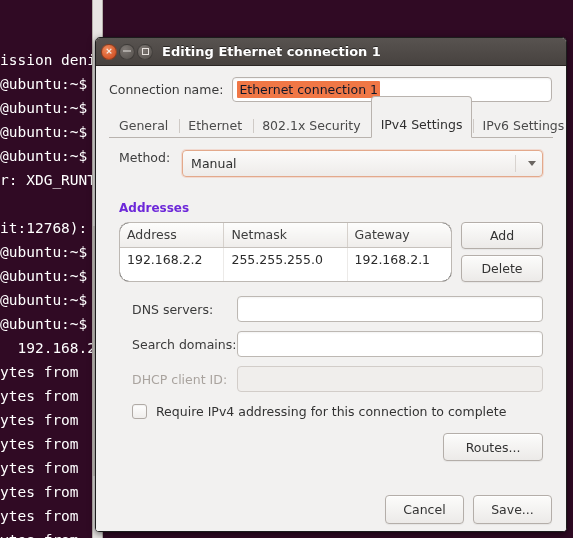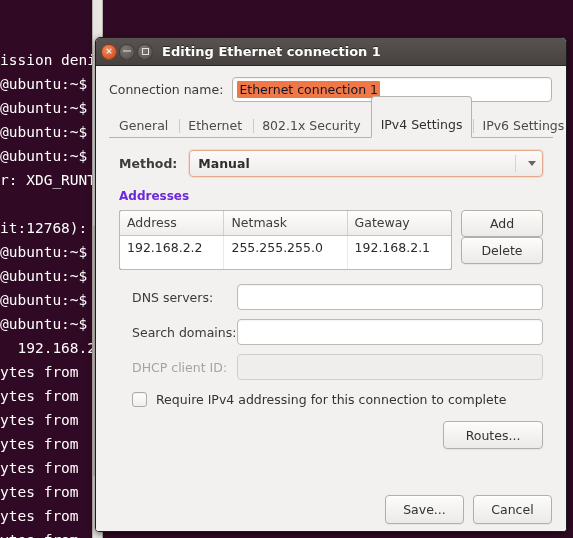--- a/index.html
+++ b/index.html
@@ -206,23 +206,21 @@
     margin: 0 13px;
     background: #f2f1f0;
     padding: 12px 10px 10px 10px;
     height: 377px;
     box-sizing: border-box;
     position: relative;
   }
 
   .method-row {
     display: flex;
-    align-items: center;
-    margin-bottom: 12px;
-    font-weight: bold;
+    margin-bottom: 24px;
   }
   .method-row .lbl { margin-right: 12px; font-size: 12.5px; }
   .combo {
     flex: 1;
     height: 25px;
     background: linear-gradient(to bottom, #fbfbfa, #eeebe9);
     border: 1px solid #e3a98b;
     border-radius: 4px;
     display: flex;
     align-items: center;
@@ -255,21 +253,21 @@
 
   .addr-area {
     display: flex;
     align-items: flex-start;
     gap: 9px;
     margin-bottom: 14px;
   }
   .addr-table {
     flex: 1;
     border: 1px solid #bdb8b3;
-    border-radius: 2px;
+    border-radius: 10px;
     background: #000000;
     overflow: hidden;
   }
   .addr-table table {
     border-collapse: collapse;
     width: 100%;
     font-size: 12.5px;
   }
   .addr-table th {
     text-align: left;
@@ -286,20 +284,21 @@
     color: #2b2b2b;
     background: #ffffff;
     border-right: 1px solid #eceae8;
   }
   .addr-table td:last-child { border-right: none; }
   .addr-table tr.empty td { height: 9px; padding: 0; }
 
   .addr-buttons {
     display: flex;
     flex-direction: column;
+    gap: 6px;
     width: 82px;
     padding-top: 0px;
   }
   .btn {
     height: 25px;
     background: linear-gradient(to bottom, #fcfcfb, #eceae8);
     border: 1px solid #b4aea9;
     border-radius: 4px;
     font-size: 12.5px;
     color: #333333;
@@ -485,19 +484,19 @@
           <span class="lbl">Require IPv4 addressing for this connection to complete</span>
         </div>
 
         <div class="routes-row">
           <div class="btn">Routes...</div>
         </div>
 
       </div>
 
       <div class="dlg-footer">
+        <div class="btn">Cancel</div>
         <div class="btn">Save...</div>
-        <div class="btn">Cancel</div>
       </div>
 
     </div>
   </div>
 </div>
 
 </body></html>

